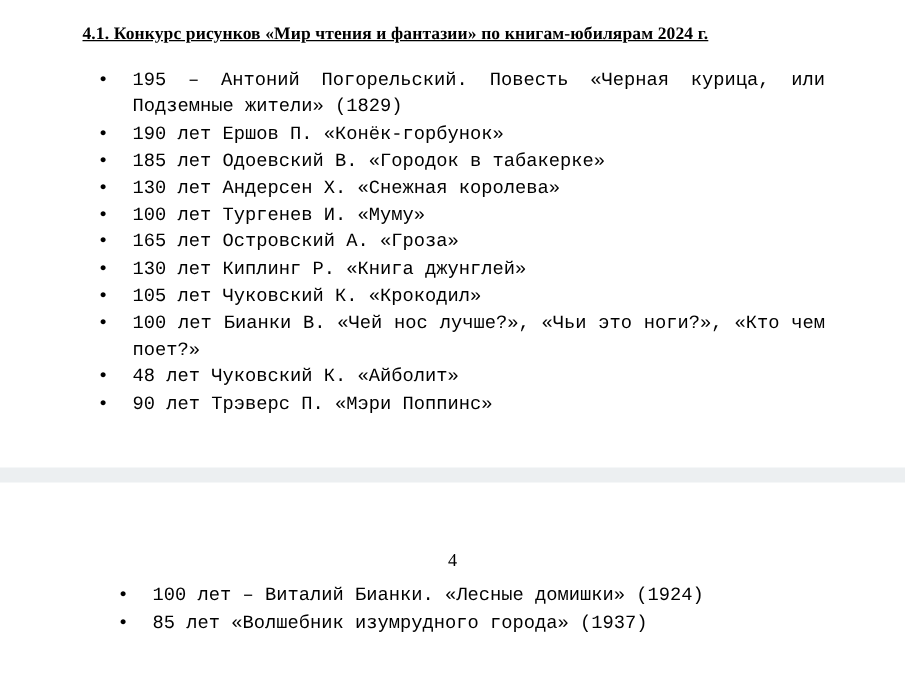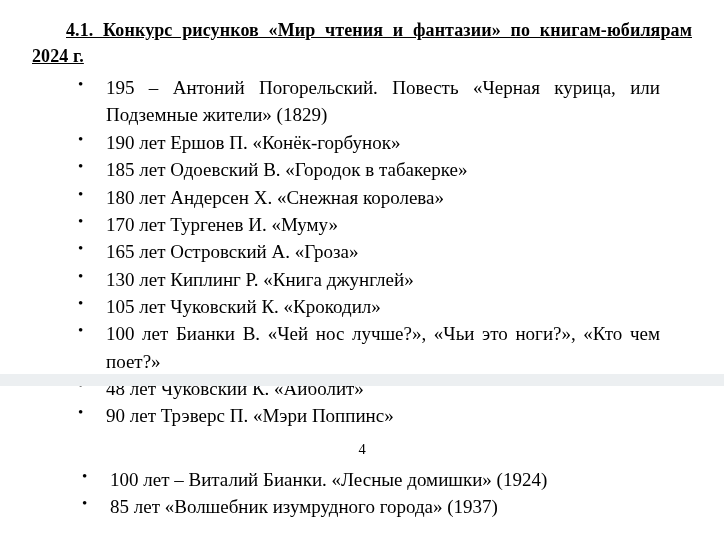--- a/index.html
+++ b/index.html
@@ -17,42 +17,43 @@
   .page {
     position: relative;
     width: 724px;
     height: 557px;
   }
   .section-top {
     padding: 18px 32px 0 32px;
   }
   .doc-heading {
     font-weight: bold;
-    font-size: 18px;
+    font-size: 14px;
     line-height: 1.42;
     text-align: justify;
     text-indent: 34px;
-    margin: 0 0 5px 0;
+    margin: 0 0 16px 0;
     letter-spacing: 0.1px;
   }
   .doc-heading .u {
     text-decoration: underline;
   }
   ul.book-list {
     list-style: none;
     margin: 0;
     padding: 0;
   }
   ul.book-list li {
     position: relative;
     padding-left: 74px;
-    font-size: 19px;
+    font-size: 15px;
     line-height: 1.44;
     text-align: justify;
     margin: 0;
+    font-family: Liberation Mono, monospace;
   }
   ul.book-list li::before {
     content: "•";
     position: absolute;
     left: 46px;
     top: 0;
     font-size: 15px;
   }
   .list-block-1 {
     margin-top: 18px;
@@ -85,35 +86,35 @@
 
 <div class="page">
 
   <div class="section-top">
     <p class="doc-heading"><span class="u">4.1. Конкурс рисунков «Мир чтения и фантазии» по книгам-юбилярам 2024 г.</span></p>
 
     <ul class="book-list list-block-1">
       <li><span>195 – Антоний Погорельский. Повесть «Черная курица, или Подземные жители» (1829)</span></li>
       <li><span>190 лет Ершов П. «Конёк-горбунок»</span></li>
       <li><span>185 лет Одоевский В. «Городок в табакерке»</span></li>
-      <li><span>180 лет Андерсен Х. «Снежная королева»</span></li>
-      <li><span>170 лет Тургенев И. «Муму»</span></li>
+      <li><span>130 лет Андерсен Х. «Снежная королева»</span></li>
+      <li><span>100 лет Тургенев И. «Муму»</span></li>
       <li><span>165 лет Островский А. «Гроза»</span></li>
       <li><span>130 лет Киплинг Р. «Книга джунглей»</span></li>
       <li><span>105 лет Чуковский К. «Крокодил»</span></li>
       <li><span>100 лет Бианки В. «Чей нос лучше?», «Чьи это ноги?», «Кто чем поет?»</span></li>
       <li><span>48 лет Чуковский К. «Айболит»</span></li>
       <li><span>90 лет Трэверс П. «Мэри Поппинс»</span></li>
     </ul>
   </div>
 
   <div class="divider"></div>
 
   <div class="page-number">4</div>
 
-  <div class="clipped" style="position:absolute; top:466px; left:4px; width:596px; height:91px;">
+  <div class="clipped" style="position:absolute; top:466px; left:16px; width:596px; height:91px;">
     <ul class="book-list" style="margin-left:32px;">
       <li><span>100 лет – Виталий Бианки. «Лесные домишки» (1924)</span></li>
       <li><span>85 лет «Волшебник изумрудного города» (1937)</span></li>
     </ul>
   </div>
 
 </div>
 
 </body></html>

